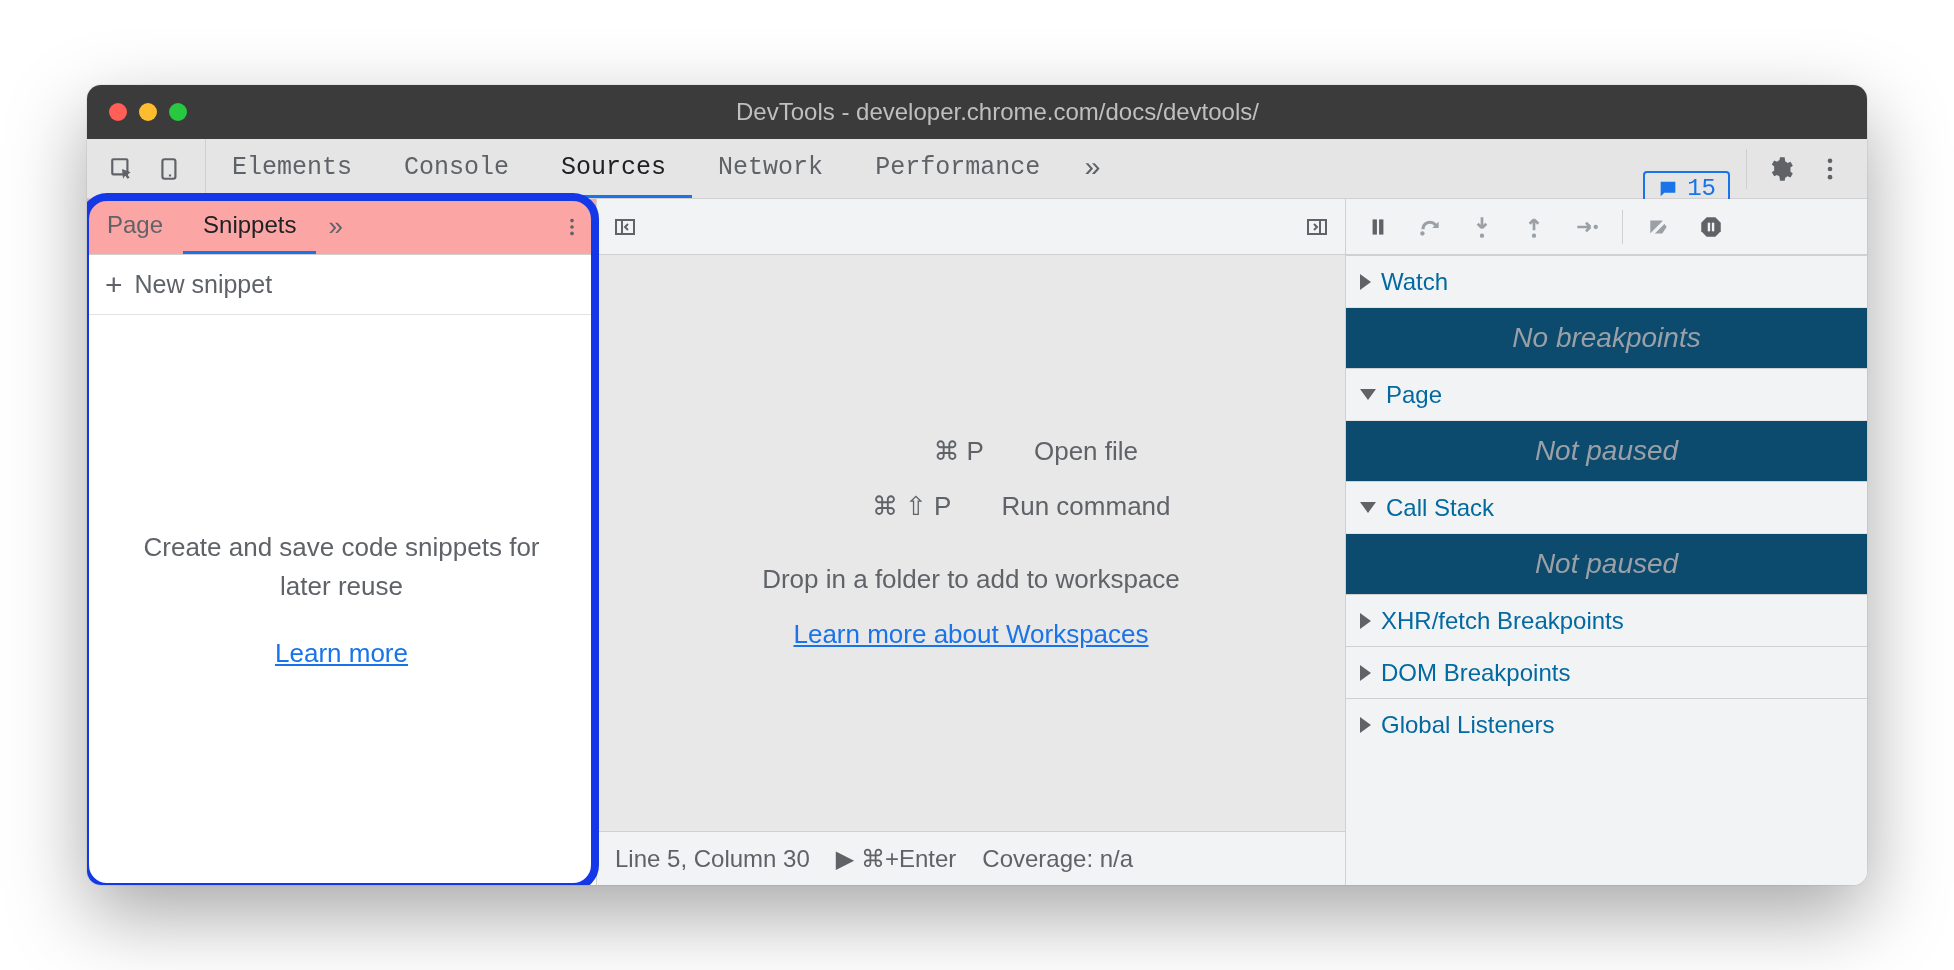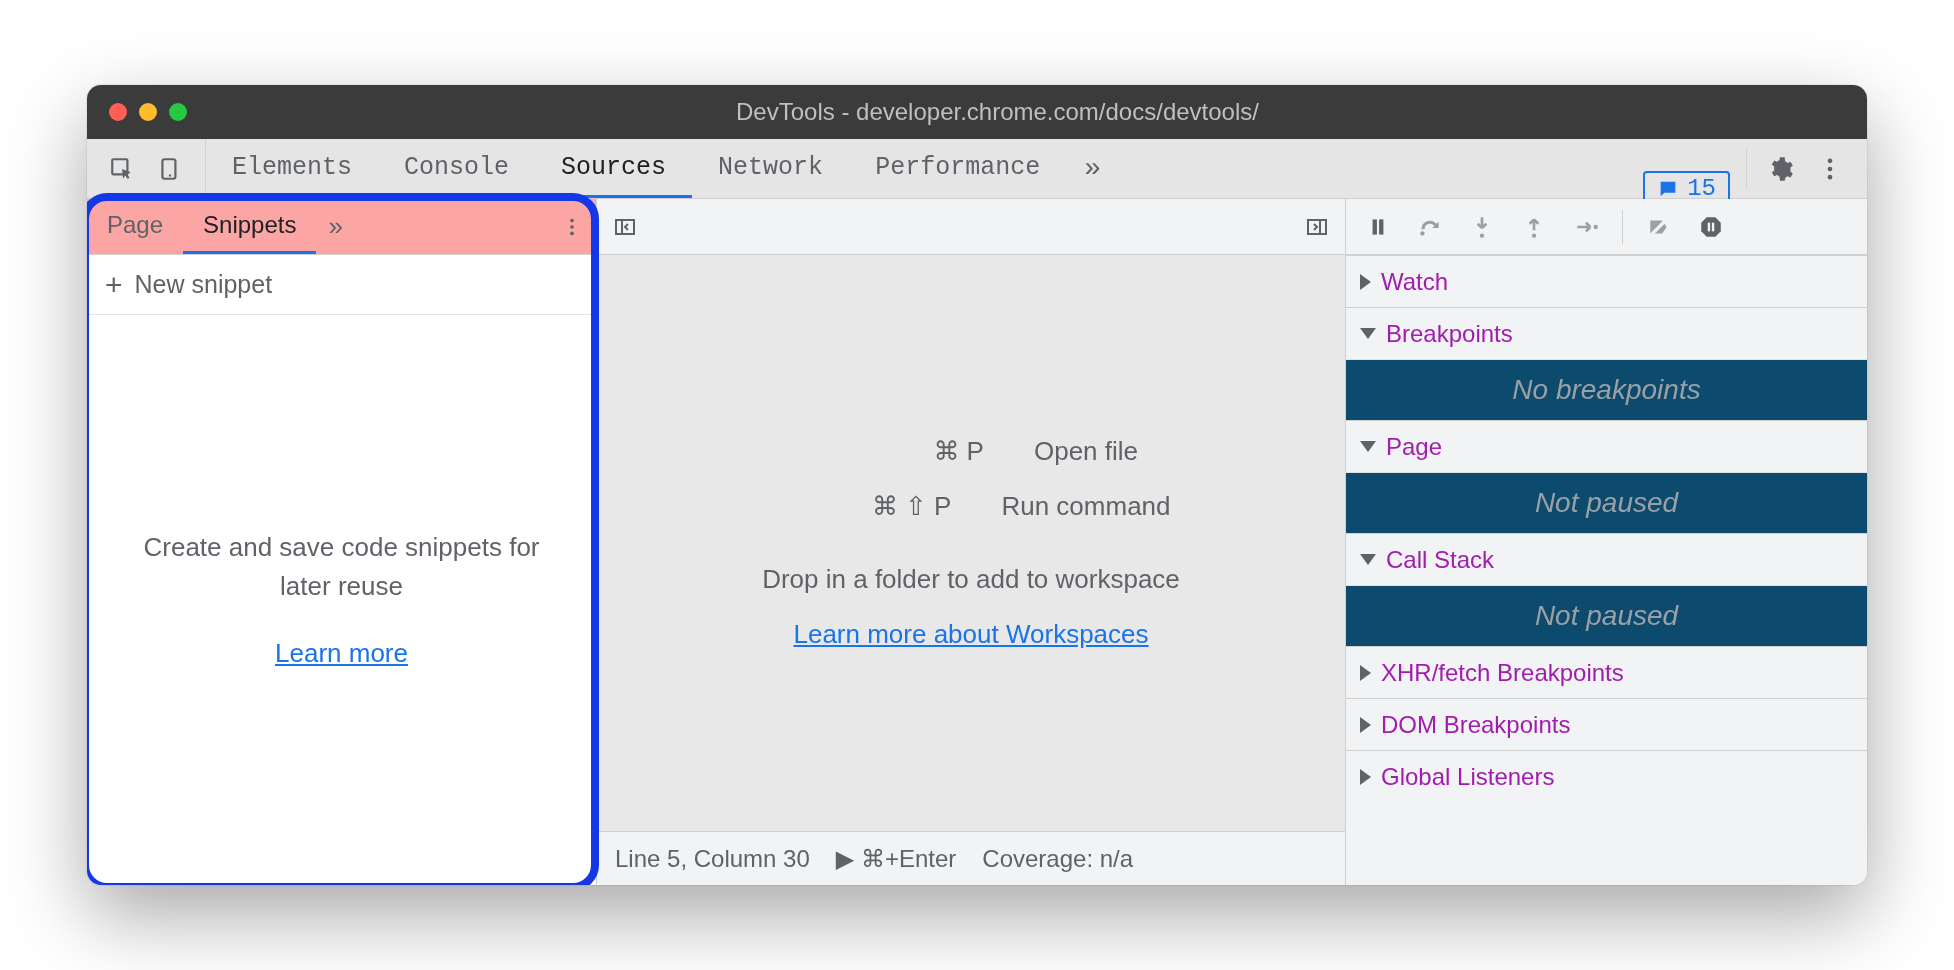--- a/index.html
+++ b/index.html
@@ -174,21 +174,21 @@
     height:56px; display:flex;align-items:center; gap:20px;
     padding:0 16px; border-bottom:1px solid #d0d0d0;
     color:#9aa0a6;
   }
   .debug-toolbar .dbtn{ width:32px;height:32px;display:flex;align-items:center;justify-content:center;cursor:pointer;}
   .debug-toolbar svg{width:26px;height:26px;fill:currentColor;}
   .debug-toolbar .sep{width:1px;height:34px;background:#d0d0d0;}
   .pause-octagon{ color:#5f6368;}
   .section-header{
     height:52px; display:flex;align-items:center; gap:10px;
-    padding:0 14px; font-size:24px; color:#a21caf;
+    padding:0 14px; font-size:24px; color:#0369a1;
     border-top:1px solid #d0d0d0;
     background:#f1f3f4;
     cursor:pointer;
     text-align:right;
   }
   .section-header:first-of-type{border-top:none;}
   .tri{ display:inline-block; width:0;height:0;}
   .tri.right{ border-top:8px solid transparent;border-bottom:8px solid transparent;border-left:11px solid #5f6368;}
   .tri.down{ border-left:8px solid transparent;border-right:8px solid transparent;border-top:11px solid #5f6368;}
   .section-body{
@@ -366,24 +366,20 @@
               <rect x="12.8" y="8" width="2.2" height="8" fill="#f1f3f4"></rect>
             </svg>
         </div>
       </div>
 
       <div class="section-header">
         <span class="tri right"></span>
         <span>Watch</span>
       </div>
 
-      <div class="section-header">
-        <span class="tri down"></span>
-        <span>Breakpoints</span>
-      </div>
       <div class="section-body">No breakpoints</div>
 
       <div class="section-header">
         <span class="tri down"></span>
         <span>Page</span>
       </div>
       <div class="section-body">Not paused</div>
 
       <div class="section-header">
         <span class="tri down"></span>

